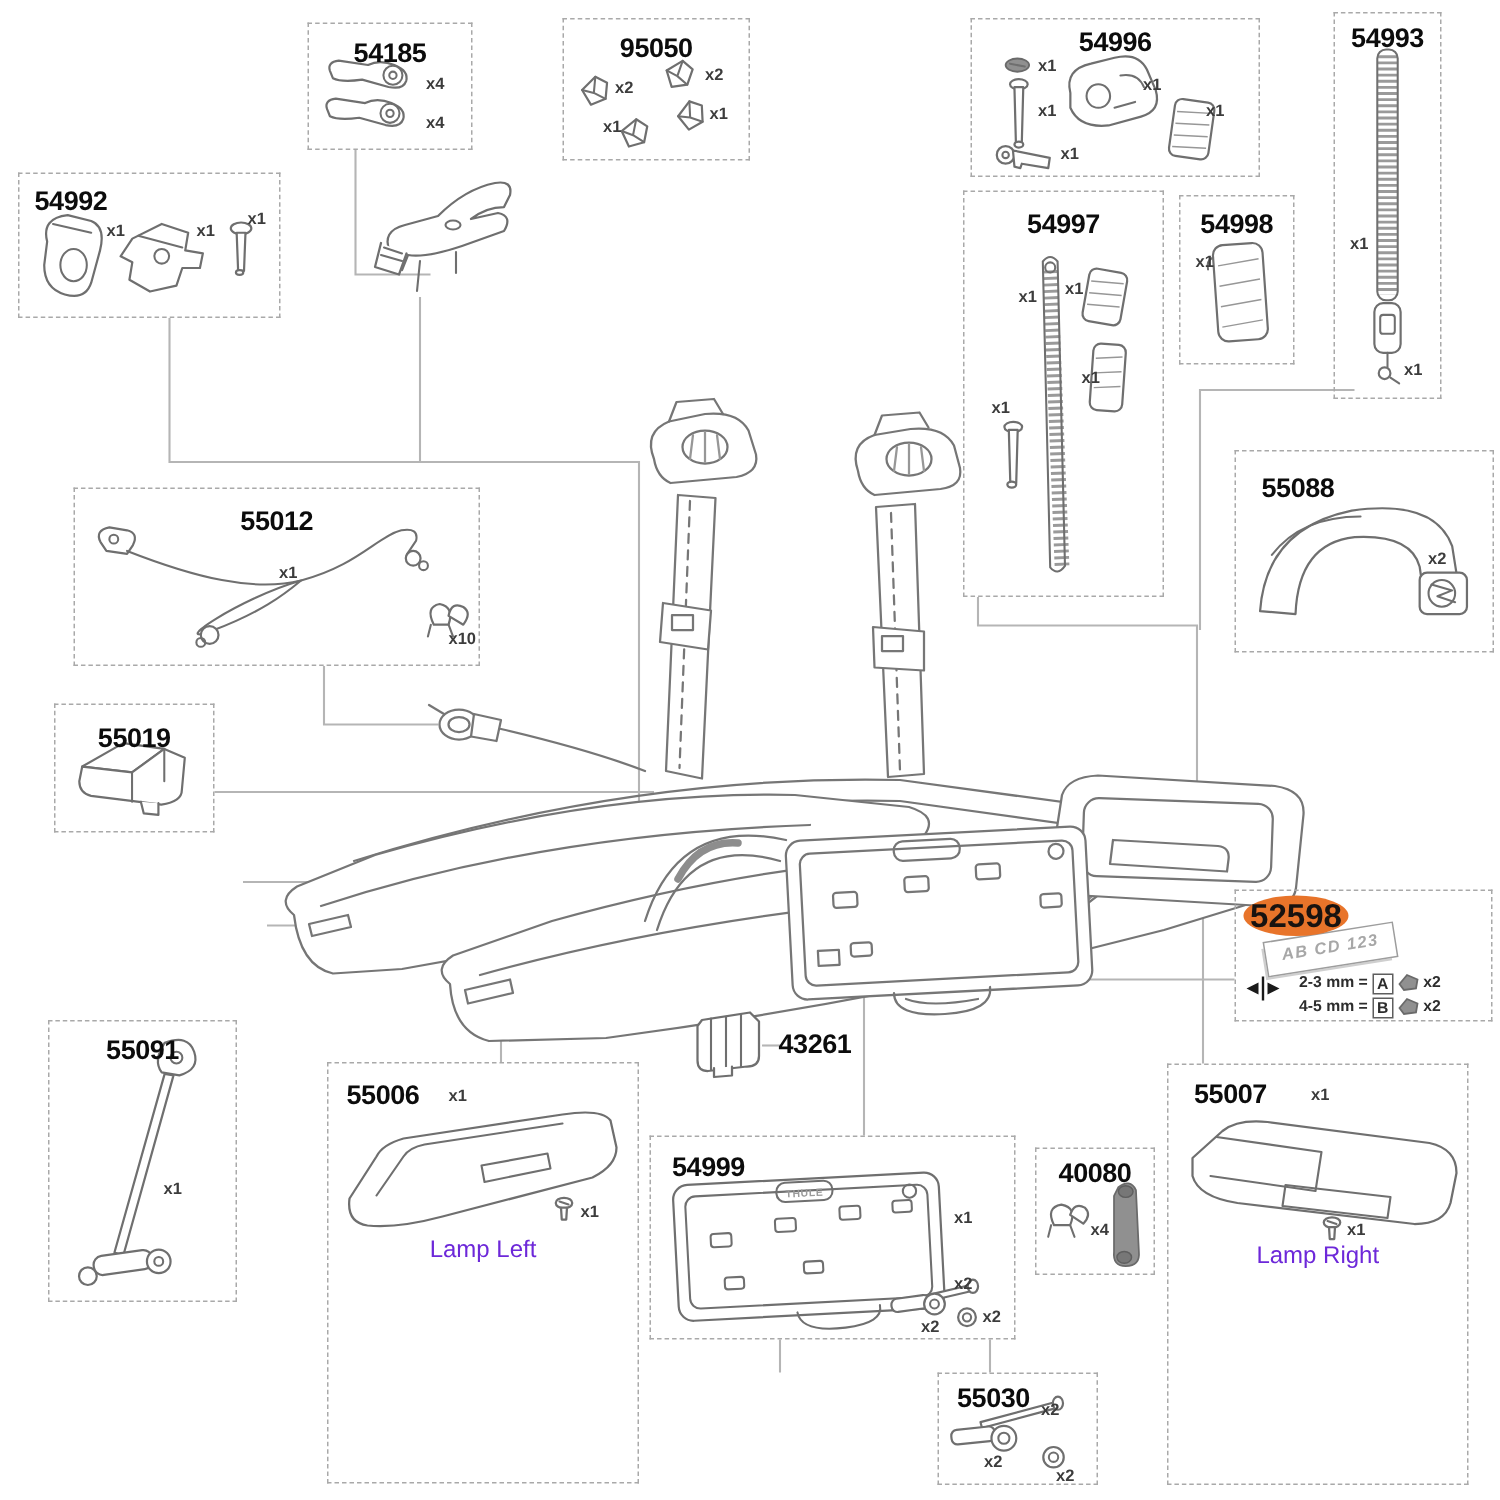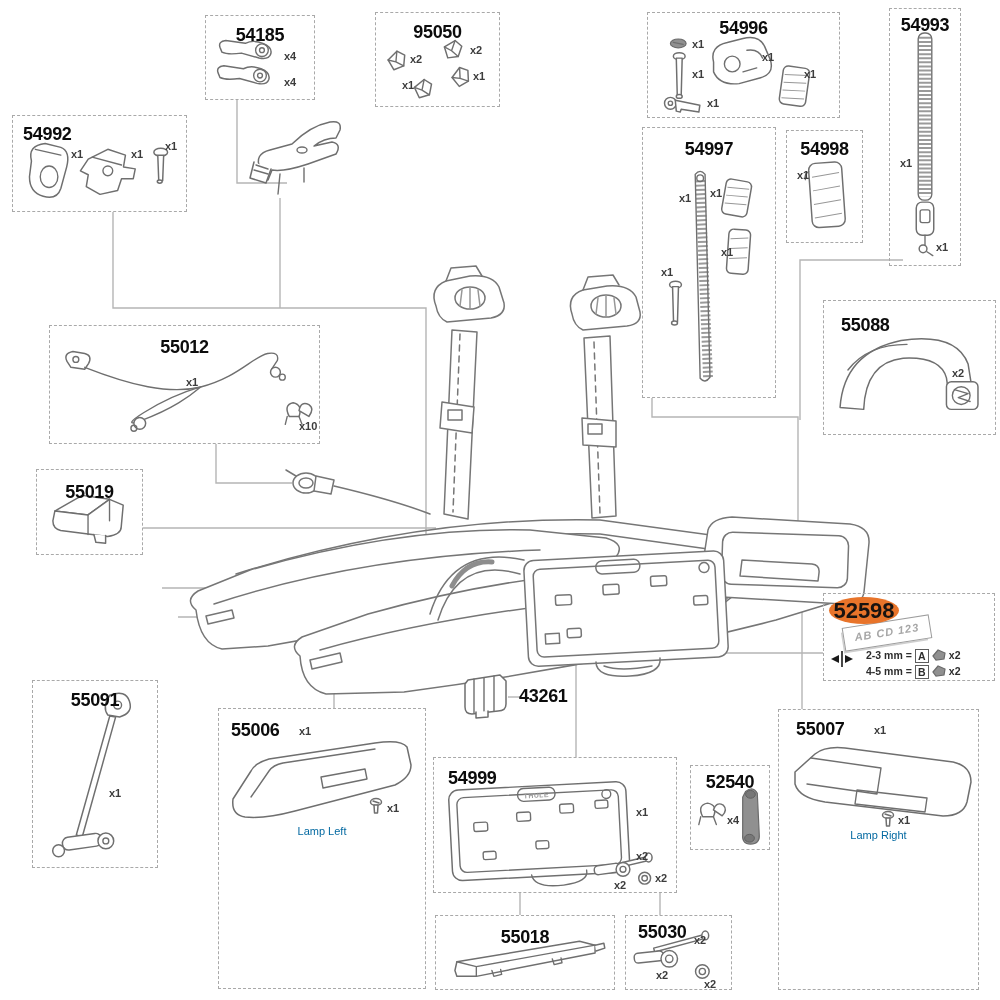--- a/index.html
+++ b/index.html
@@ -4,21 +4,21 @@
 <style>
   *{margin:0;padding:0;box-sizing:border-box}
   html,body{width:1000px;height:1000px;background:#fff;font-family:"Liberation Sans",sans-serif;overflow:hidden}
   #stage{position:relative;width:1000px;height:1000px;background:#fff}
   #scene{position:absolute;left:0;top:0;width:1000px;height:1000px;z-index:1}
   .pbox{position:absolute;border:1px dashed #a9a9a9;z-index:2}
   .freeart{position:absolute;z-index:2}
   .pnum{position:absolute;font-weight:700;font-size:18px;letter-spacing:-.3px;color:#0c0c0c;white-space:nowrap;z-index:3}
   .pnum.ctr{left:50%;transform:translateX(-50%)}
   .qty{position:absolute;font-size:11px;font-weight:700;color:#3c3c3c;white-space:nowrap;z-index:3}
-  .cap{position:absolute;left:50%;transform:translateX(-50%);font-size:11px;color:#0369a1;white-space:nowrap;z-index:3}
+  .cap{position:absolute;left:50%;transform:translateX(-50%);font-size:16px;color:#6d28d9;white-space:nowrap;z-index:3}
   .art{position:absolute;left:0;top:0;width:100%;height:100%}
   svg{display:block;overflow:visible}
   .o{stroke:#6f6f6f;fill:#fff;stroke-width:1.5;stroke-linejoin:round;stroke-linecap:round}
   .ln{stroke:#6f6f6f;fill:none;stroke-width:1.4;stroke-linejoin:round;stroke-linecap:round}
   .dk{fill:#909090;stroke:#6a6a6a;stroke-width:1.2}
   .rib{stroke:#979797;fill:none}
   .badge{position:absolute;left:5px;top:3px;width:70px;height:27px;border-radius:50%;
          text-align:center;line-height:27px;font-weight:700;font-size:22px;color:#181310;z-index:4}
   .plate{position:absolute;left:19px;top:27px;width:88px;height:24px;border:1.4px solid #9d9d9d;background:#fff;
          transform:rotate(-9deg);text-align:center;line-height:21px;font-weight:700;font-style:italic;
@@ -412,33 +412,24 @@
     <svg class="art" viewBox="0 0 80 85">
       <g transform="translate(8,36)">
           <path class="o" d="M4,16 Q-2,4 9,2 Q20,4 15,16 Z"></path>
           <path class="ln" d="M2,16 l-2,8 M15,16 l3,8"></path>
           <path class="o" d="M15,9 Q18,0 25,4 Q30,9 24,15 Z"></path>
         </g>
       <path class="dk" d="M56,26 q8,-6 12,2 l2,42 q1,10 -9,10 q-9,0 -8,-10 l0,-38 z"></path>
       <ellipse cx="61" cy="29" rx="5" ry="4" fill="#777777" stroke="#5f5f5f"></ellipse>
       <ellipse cx="60" cy="74" rx="5" ry="4" fill="#777777" stroke="#5f5f5f"></ellipse>
     </svg>
-    <span class="pnum ctr" style="top:6px">52540</span>
+    <span class="pnum ctr" style="top:6px">40080</span>
     <span class="qty" style="left:36px;top:48px">x4</span>
   </div>
 
-  <div class="pbox" style="left:435px;top:915px;width:180px;height:75px">
-    <svg class="art" viewBox="0 0 180 75">
-      <path class="o" d="M18,56 L20,47 L146,26 L162,30 L162,38 L40,62 L20,62 Z"></path>
-      <path class="ln" d="M20,47 L40,52 L40,62 M40,52 L162,30"></path>
-      <path class="o" d="M162,30 l9,-2 l1,5 l-9,3"></path>
-      <path class="ln" d="M56,56 l2,6 l8,-2 l-1,-5 M118,44 l2,6 l8,-2 l-1,-5"></path>
-    </svg>
-    <span class="pnum ctr" style="top:11px">55018</span>
-  </div>
 
   <div class="pbox" style="left:625px;top:915px;width:107px;height:75px">
     <svg class="art" viewBox="0 0 107 75">
       <path class="o" d="M28,33 L80,19 l1,4 l-52,14 z"></path>
         <ellipse class="o" cx="81" cy="20" rx="3.5" ry="4.5"></ellipse>
       <g transform="rotate(-6 24 42)">
           <rect class="o" x="8" y="37" width="30" height="10" rx="4"></rect>
         </g>
       <circle class="o" cx="44" cy="44" r="8.5"></circle>
         <circle class="ln" cx="44" cy="44" r="3.8"></circle>

